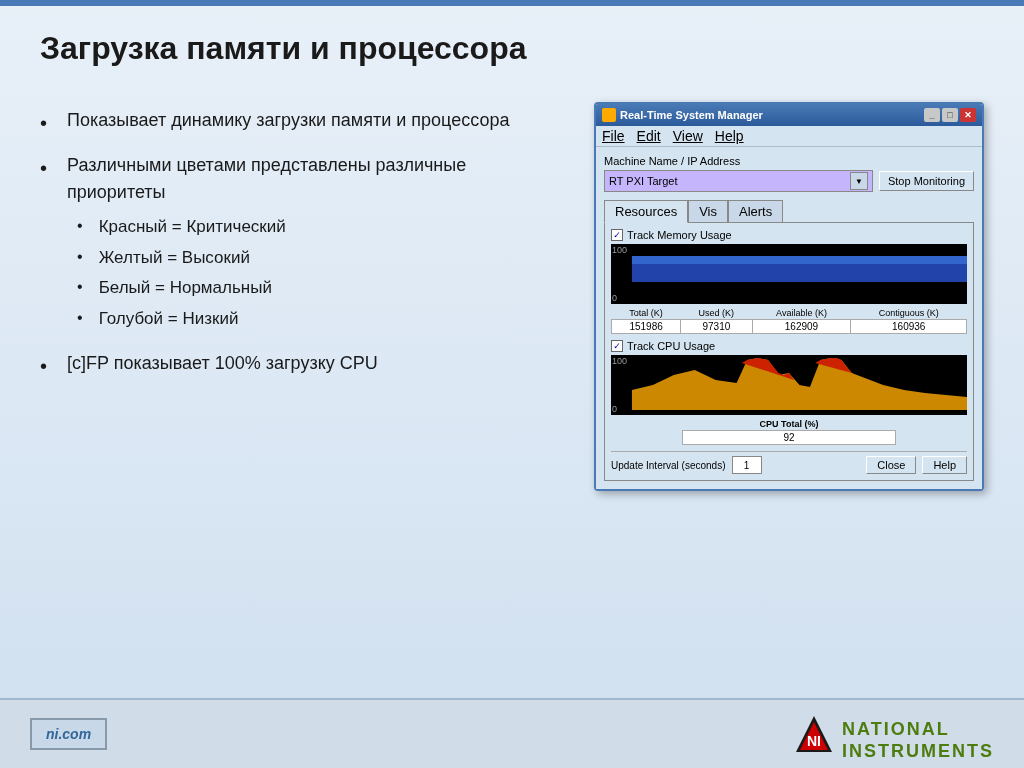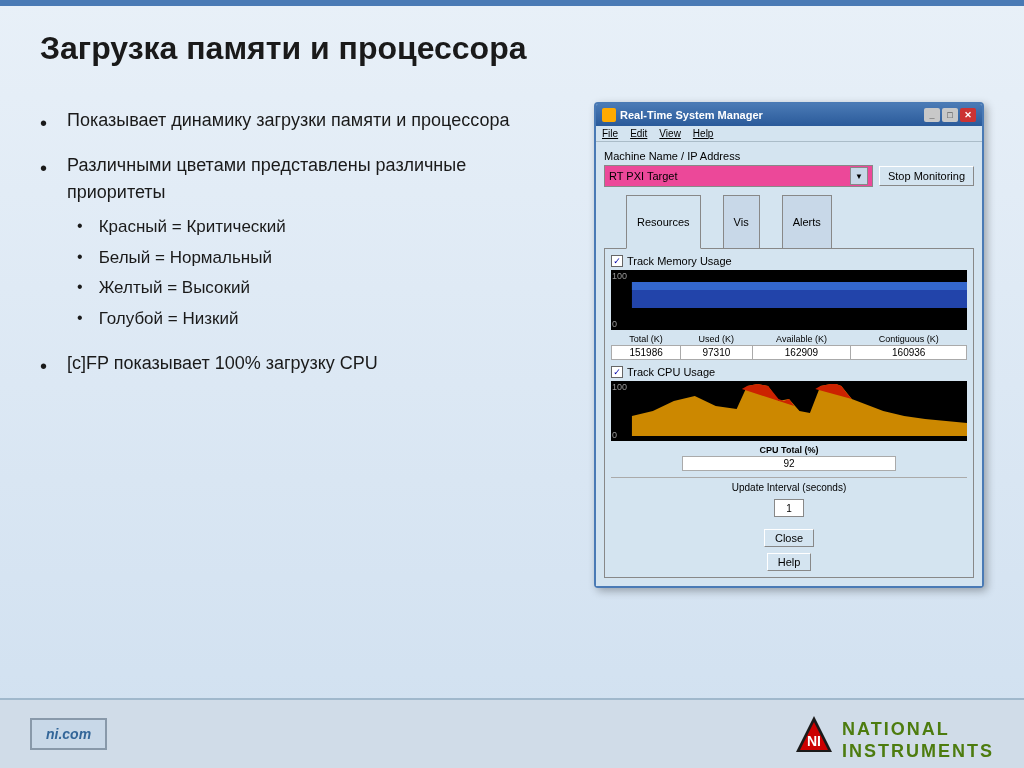--- a/index.html
+++ b/index.html
@@ -201,21 +201,21 @@
     .win-btn-min { background: #c8c8c8; color: #333; }
     .win-btn-max { background: #c8c8c8; color: #333; }
     .win-btn-close { background: #cc3333; color: white; }
 
     .win-menubar {
       background: #d4e4f0;
       padding: 2px 6px;
       display: flex;
       gap: 12px;
       border-bottom: 1px solid #aabcc8;
-      font-size: 10px;
+      font-size: 14px;
     }
 
     .win-menu-item {
       cursor: pointer;
       color: #000;
       text-decoration: underline;
     }
 
     .win-body {
       padding: 8px;
@@ -231,21 +231,21 @@
     .win-row {
       display: flex;
       gap: 6px;
       align-items: center;
       margin-bottom: 8px;
     }
 
     .win-combobox {
       flex: 1;
       height: 22px;
-      background: #ec4899;
+      background: #c4b5fd;
       border: 1px solid #888;
       display: flex;
       align-items: center;
       justify-content: space-between;
       padding: 0 4px;
       font-size: 11px;
     }
 
     .win-combobox-arrow {
       width: 18px;
@@ -269,27 +269,26 @@
       white-space: nowrap;
     }
 
     .win-tabs {
       display: flex;
       gap: 0;
       margin-bottom: 0;
     }
 
     .win-tab {
-      padding: 20px 10px;
+      padding: 3px 10px;
       border: 1px solid #888;
       background: #c8d8e8;
       cursor: pointer;
-      font-size: 11px;
+      font-size: 13px;
       border-bottom: none;
-      margin-left: 22px;
     }
 
     .win-tab.active {
       background: #d4e4f0;
       border-bottom: 1px solid #d4e4f0;
       margin-bottom: -1px;
       z-index: 1;
       position: relative;
     }
 
@@ -386,21 +385,20 @@
       padding: 1px 4px;
     }
 
     .win-bottom {
       display: flex;
       align-items: center;
       gap: 6px;
       margin-top: 6px;
       padding-top: 4px;
       border-top: 1px solid #aaa;
-      flex-direction: column;
     }
 
     .update-label {
       font-size: 10px;
       color: #000;
     }
 
     .update-input {
       width: 30px;
       height: 18px;
@@ -441,25 +439,25 @@
           <span></span>
           <div>
             <span>Различными цветами представлены различные приоритеты</span>
             <ul class="sub-list">
               <li>
                   <span></span>
                   <span>Красный = Критический</span>
                 </li>
               <li>
                   <span></span>
-                  <span>Белый = Нормальный</span>
+                  <span>Желтый = Высокий</span>
                 </li>
               <li>
                   <span></span>
-                  <span>Желтый = Высокий</span>
+                  <span>Белый = Нормальный</span>
                 </li>
               <li>
                   <span></span>
                   <span>Голубой = Низкий</span>
                 </li>
             </ul>
           </div>
         </li>
         <li>
           <span></span>

